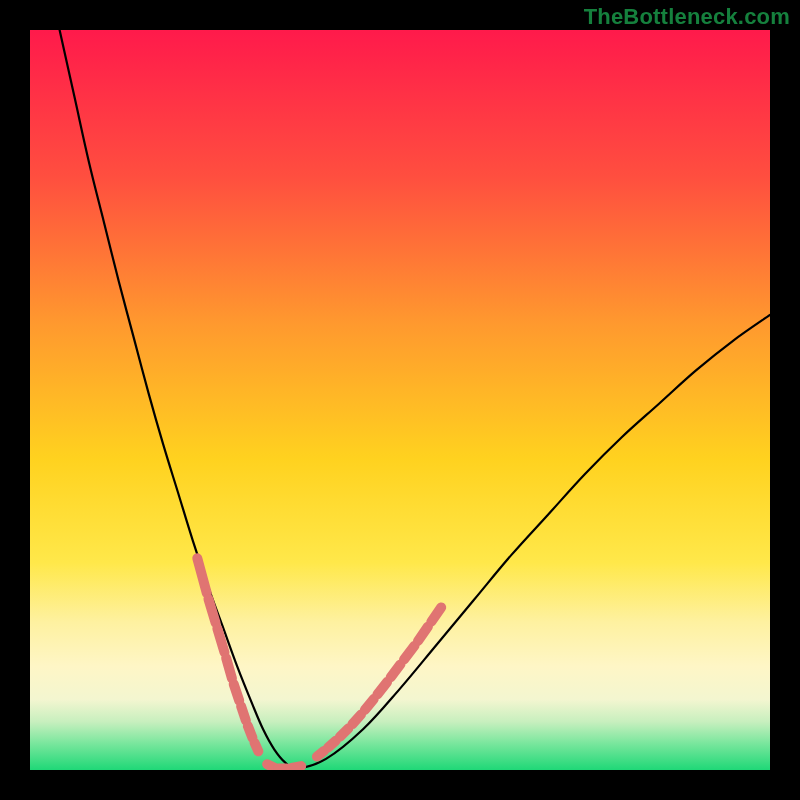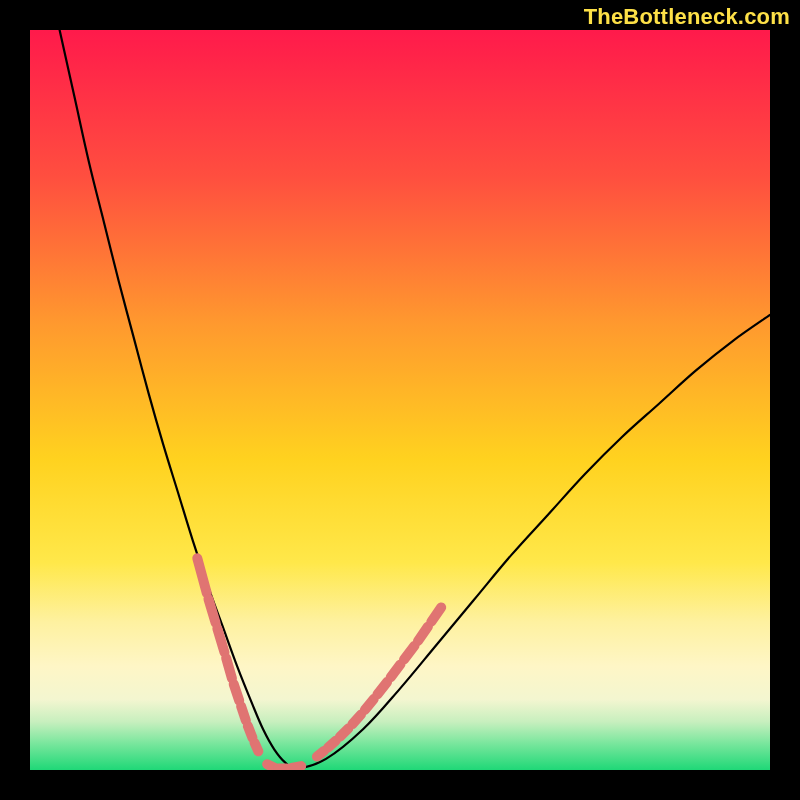--- a/index.html
+++ b/index.html
@@ -23,21 +23,21 @@
     top: 30px;
     width: 740px;
     height: 740px;
   }
   .watermark {
     position: absolute;
     top: 4px;
     right: 10px;
     font-size: 22px;
     font-weight: 600;
-    color: #fde047;
+    color: #15803d;
     letter-spacing: 0.2px;
     user-select: none;
     margin-left: 48px;
   }
   svg {
     display: block;
   }
 </style>
 </head>
 <body>

